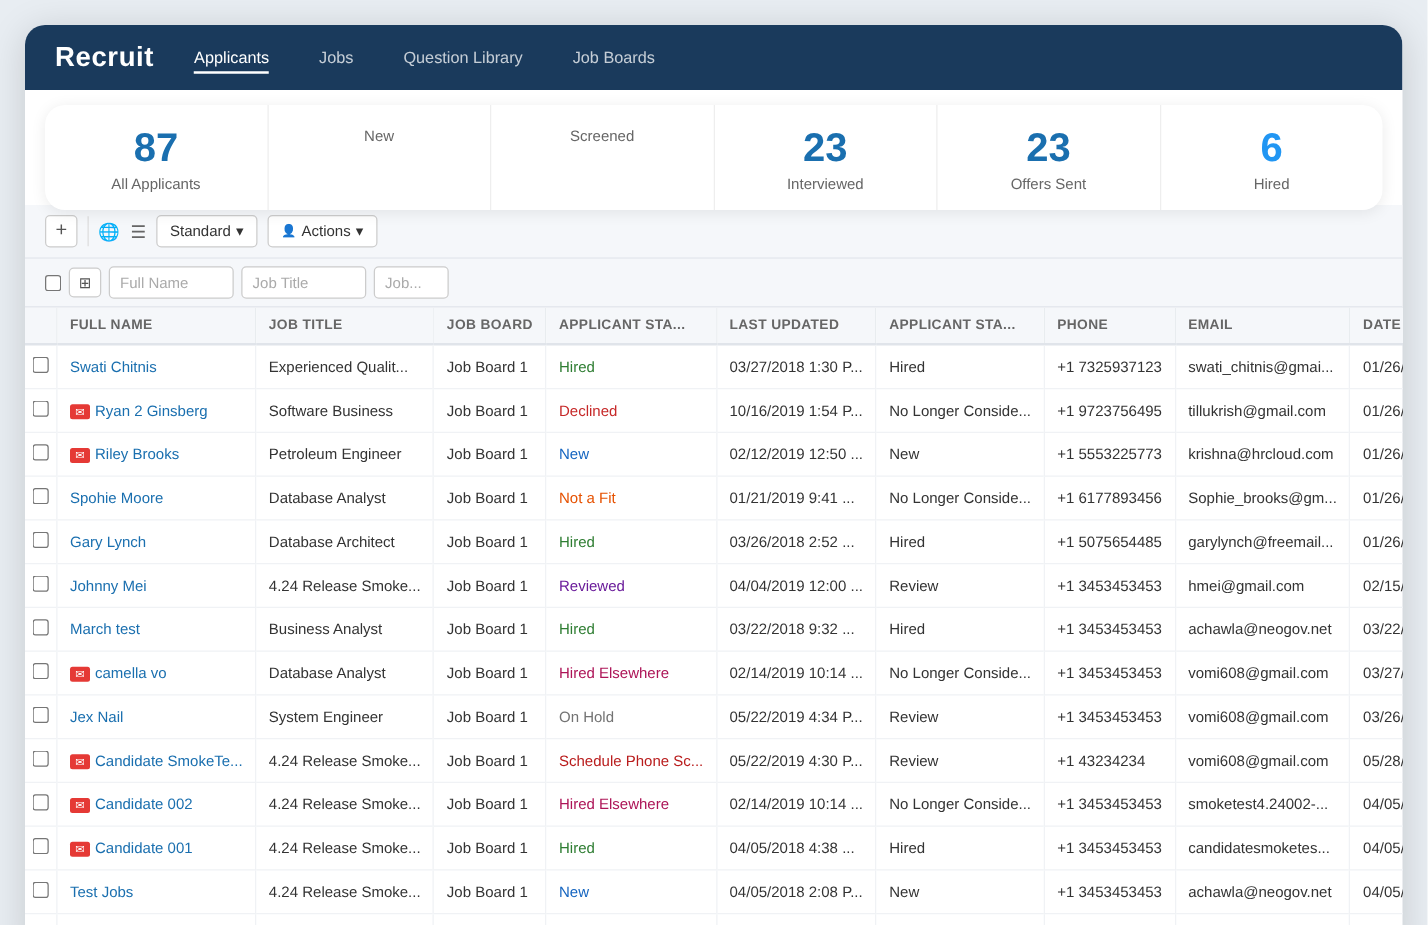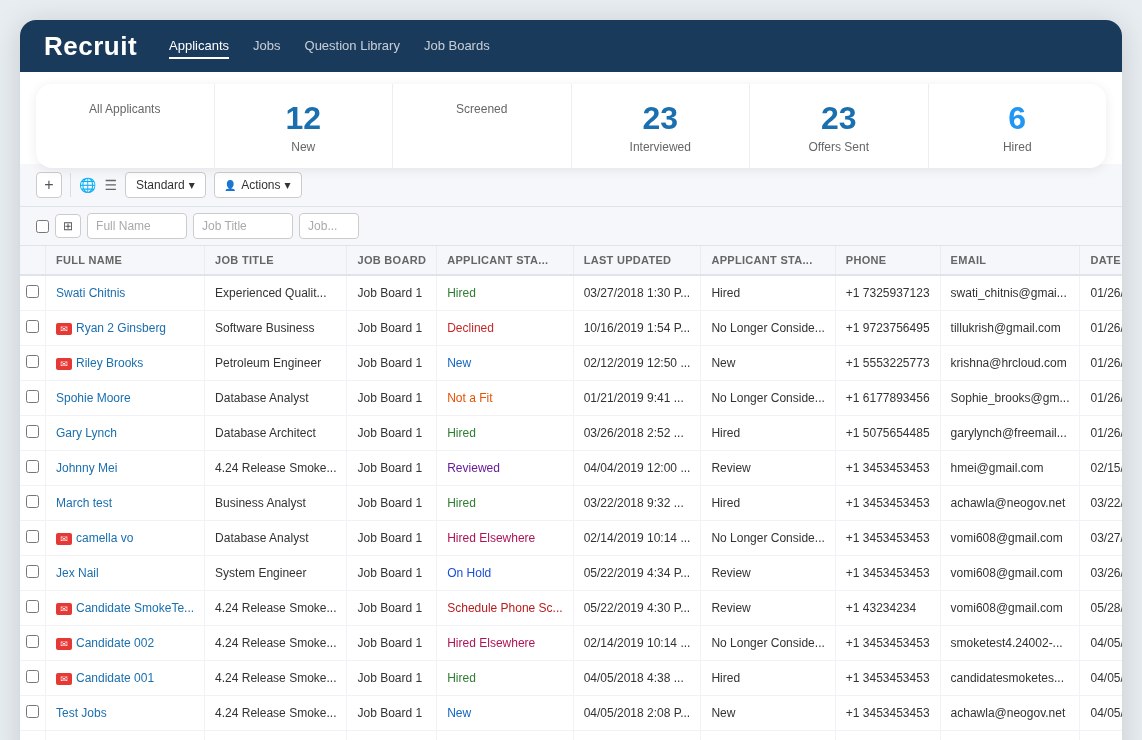--- a/index.html
+++ b/index.html
@@ -24,27 +24,27 @@
     .header {
       background: #1a3a5c;
       padding: 0 24px;
       display: flex;
       align-items: center;
       height: 52px;
       gap: 32px;
     }
     .logo {
       color: #fff;
-      font-size: 26px;
+      font-size: 22px;
       font-weight: 700;
       letter-spacing: 0.5px;
     }
     .nav-items {
       display: flex;
-      gap: 24px;
+      gap: 40px;
     }
     .nav-item {
       color: rgba(255,255,255,0.75);
       font-size: 13px;
       cursor: pointer;
       padding: 4px 0;
       border-bottom: 2px solid transparent;
     }
     .nav-item.active {
       color: #fff;
@@ -202,45 +202,45 @@
       position: absolute;
       top: 50%;
       left: 50%;
       transform: translate(-50%, -50%);
     }
     .status-hired { color: #2e7d32; }
     .status-declined { color: #c62828; }
     .status-new { color: #1565c0; }
     .status-notfit { color: #e65100; }
     .status-review { color: #6a1b9a; }
-    .status-onhold { color: #1d4ed8; }
+    .status-onhold { color: #737373; }
     .status-phone { color: #b91c1c; text-align: right; }
     .status-elsewhere { color: #ad1457; }
   </style>
 </head>
 <body>
 
 <div class="app-container">
 
   <div class="header">
     <div class="logo">Recruit</div>
     <nav class="nav-items">
       <span class="nav-item active">Applicants</span>
       <span class="nav-item">Jobs</span>
       <span class="nav-item">Question Library</span>
       <span class="nav-item">Job Boards</span>
     </nav>
   </div>
 
   <div class="stats-bar">
     <div class="stat-item">
+      <div class="stat-number">87</div>
       <div class="stat-label">All Applicants</div>
     </div>
     <div class="stat-item">
-      <div class="stat-number">12</div>
       <div class="stat-label">New</div>
     </div>
     <div class="stat-item">
       <div class="stat-label">Screened</div>
     </div>
     <div class="stat-item">
       <div class="stat-number">23</div>
       <div class="stat-label">Interviewed</div>
     </div>
     <div class="stat-item">

